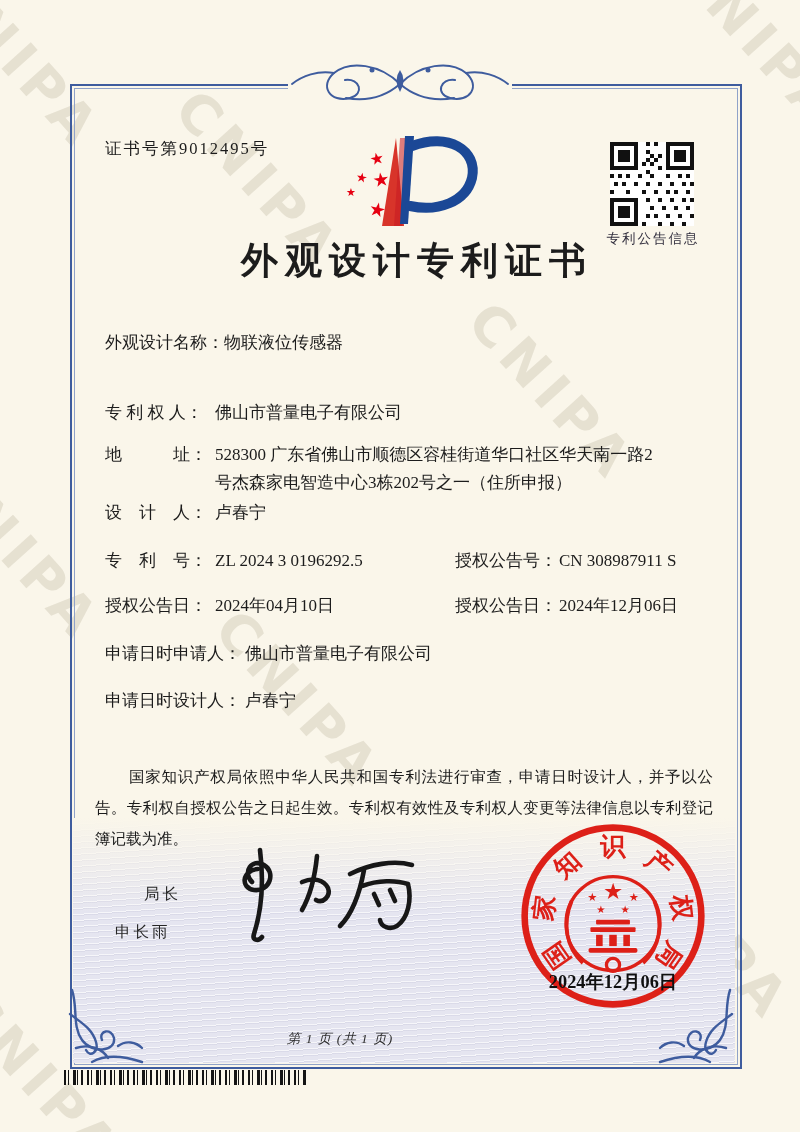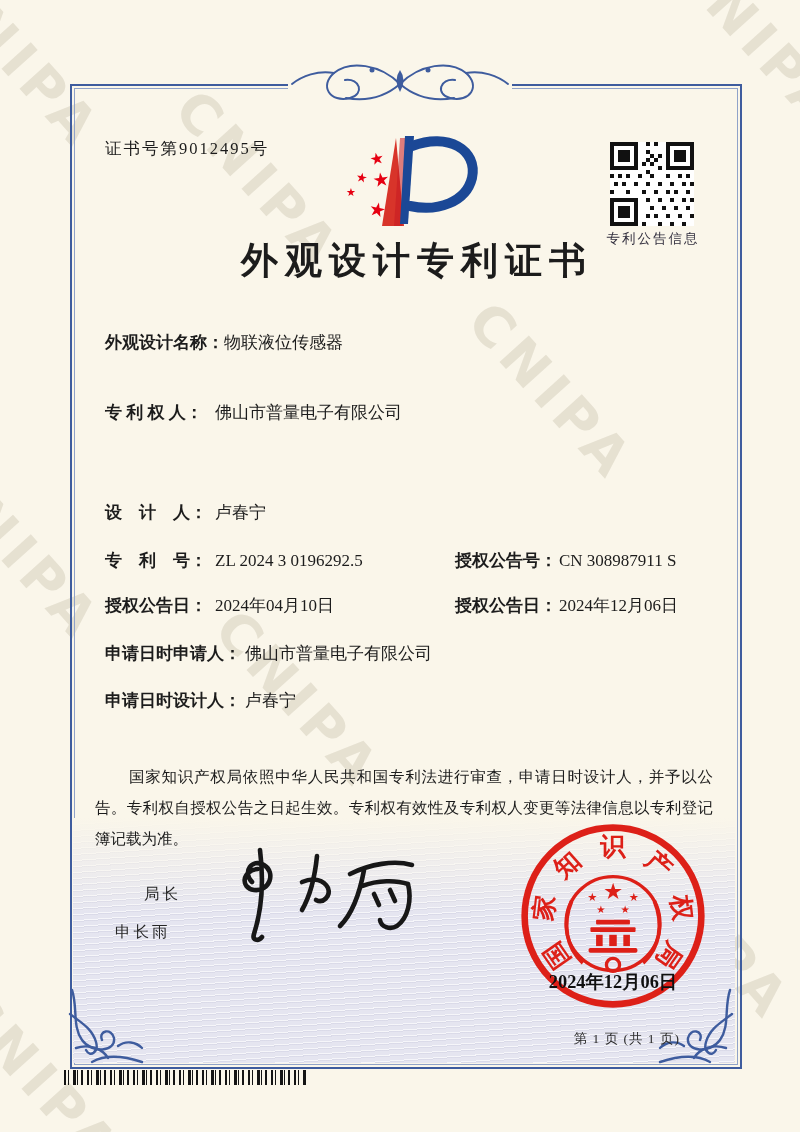--- a/index.html
+++ b/index.html
@@ -40,39 +40,39 @@
   .cert-no{position:absolute;left:105px;top:138px;font-size:16.5px;letter-spacing:2px;z-index:6;}
   .logo{position:absolute;left:338px;top:134px;width:162px;height:102px;z-index:6;}
   .qr{position:absolute;left:610px;top:142px;width:84px;height:84px;z-index:6;background:#fff;}
   .qr-caption{position:absolute;left:592px;top:230px;width:122px;text-align:center;font-size:13.5px;letter-spacing:2px;color:#33303f;z-index:6;}
   .title{
     position:absolute;left:17px;top:236px;width:800px;text-align:center;
     font-size:37px;font-weight:700;letter-spacing:7px;z-index:6;
   }
   
   .row{position:absolute;left:105px;font-size:17px;line-height:28px;z-index:6;display:flex;}
-  .row .lbl{flex:0 0 auto;min-width:110px;white-space:pre;font-weight:bold;}
+  .row .lbl{flex:0 0 auto;min-width:110px;white-space:pre;}
   .row .val{white-space:pre-wrap;}
   .addr-val{width:452px;}
   .pair-right{position:absolute;left:350px;top:0;display:flex;}
   .statement{
     position:absolute;left:95px;top:761px;width:618px;z-index:6;
     font-size:15.5px;line-height:31px;text-indent:2.2em;text-align:justify;
   }
   
   .sig-role{position:absolute;left:113px;top:884px;font-family:"Liberation Sans","DejaVu Sans",sans-serif;font-size:15.5px;letter-spacing:3px;color:#262626;z-index:6;margin-left:31px;}
   .sig-name{position:absolute;left:115px;top:922px;font-family:"Liberation Sans","DejaVu Sans",sans-serif;font-size:15.5px;letter-spacing:3px;color:#262626;z-index:6;}
   .signature{position:absolute;left:222px;top:842px;width:215px;height:105px;z-index:6;}
   .seal{position:absolute;left:519px;top:822px;width:188px;height:188px;z-index:7;}
   #seal-arc text{
     font-family:"Liberation Serif","DejaVu Serif",serif;font-size:27px;font-weight:700;
     fill:#DD2018;text-anchor:middle;dominant-baseline:central;
   }
   
-  .page-info{position:absolute;left:0;top:1030px;width:680px;text-align:right;font-size:13.5px;color:#2e2e2e;letter-spacing:1px;z-index:6;}
+  .page-info{position:absolute;left:0;top:1030px;width:680px;text-align:center;font-size:13.5px;color:#2e2e2e;letter-spacing:1px;z-index:6;font-style:italic;}
   .barcode{position:absolute;left:64px;top:1070px;width:242px;height:15px;z-index:6;
     background:repeating-linear-gradient(90deg,#141414 0 2px,rgba(0,0,0,0) 2px 4px,#141414 4px 5px,rgba(0,0,0,0) 5px 9px,#141414 9px 12px,rgba(0,0,0,0) 12px 13px,#141414 13px 14px,rgba(0,0,0,0) 14px 17px,#141414 17px 19px,rgba(0,0,0,0) 19px 23px);
   }
 </style>
 </head>
 <body>
 
 <div class="page">
 
   <div class="wm" style="left:-90px;top:28px">CNIPA</div>
@@ -175,20 +175,24 @@
   <div class="row" style="top:329px">
     <span class="lbl">外观设计名称：</span>
     <span class="val">物联液位传感器</span>
   </div>
 
   <div class="row" style="top:399px">
     <span class="lbl">专 利 权 人：</span>
     <span class="val">佛山市普量电子有限公司</span>
   </div>
 
+  <div class="row" style="top:441px">
+    <span class="lbl">地　　　址：</span>
+    <span class="val addr-val">528300 广东省佛山市顺德区容桂街道华口社区华天南一路2号杰森家电智造中心3栋202号之一（住所申报）</span>
+  </div>
 
   <div class="row" style="top:499px">
     <span class="lbl">设　计　人：</span>
     <span class="val">卢春宁</span>
   </div>
 
   <div class="row" style="top:547px;width:610px">
     <span class="lbl">专　利　号：</span>
     <span class="val">ZL 2024 3 0196292.5</span>
     <span class="pair-right">

